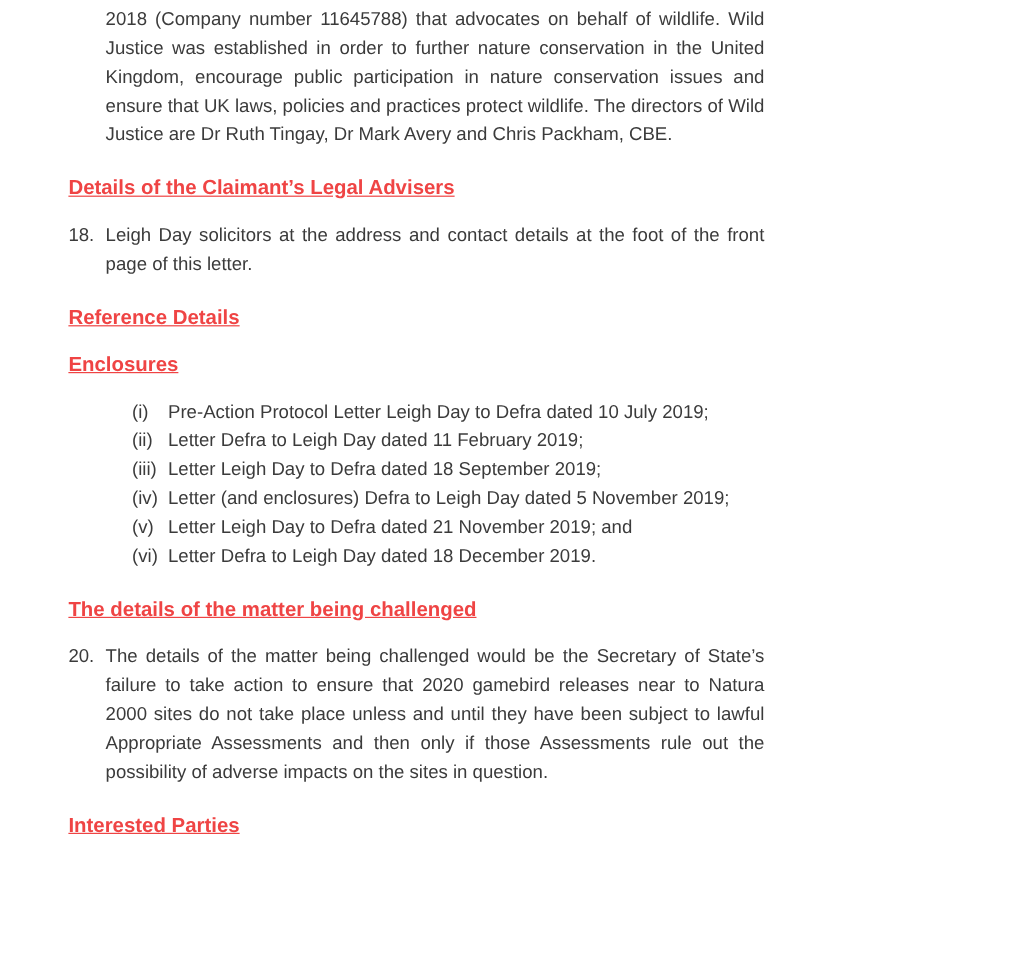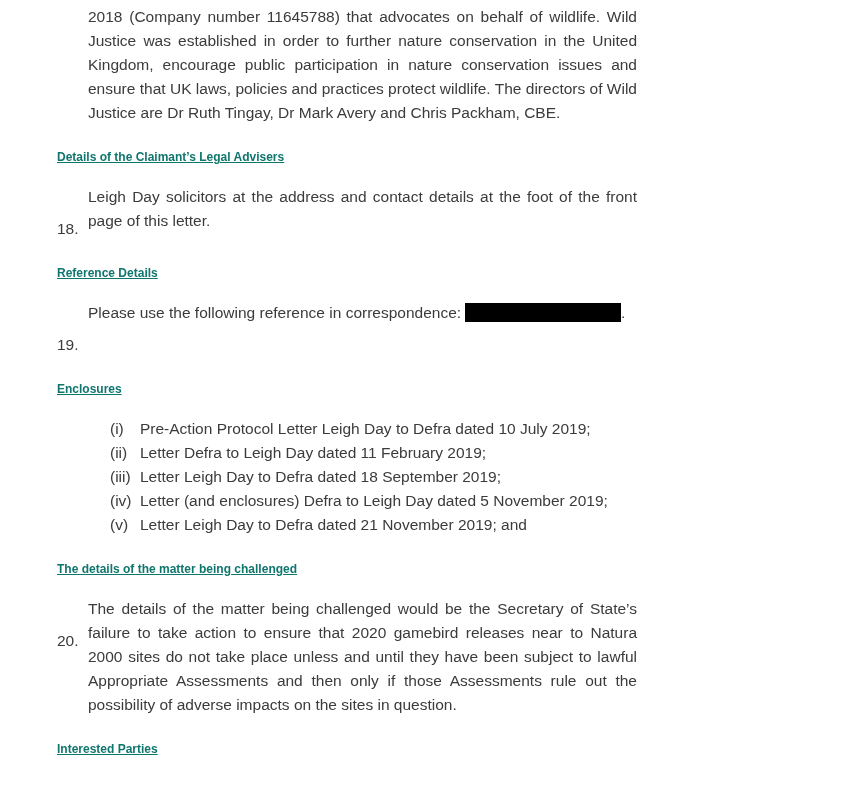--- a/index.html
+++ b/index.html
@@ -23,34 +23,33 @@
     line-height: 24px;
   }
   .para {
     margin: 0 0 21px 0;
     text-align: justify;
   }
   .para.indent {
     padding-left: 31px;
   }
   h2.section-heading {
-    font-size: 12px;
+    font-size: 17px;
     line-height: 22px;
     font-weight: bold;
     text-decoration: underline;
-    color: #0f766e;
+    color: #ef4444;
     margin: 0 0 17px 0;
   }
   .numbered-item {
     display: flex;
     margin: 0 0 21px 0;
   }
   .numbered-item .num {
     flex: 0 0 31px;
-    margin-top: 32px;
   }
   .numbered-item .txt {
     flex: 1;
     text-align: justify;
   }
   .numbered-item .txt.no-justify {
     text-align: left;
   }
   .enclosure-list {
     margin: 0 0 21px 53px;
@@ -84,26 +83,20 @@
 
   <h2 class="section-heading">Details of the Claimant’s Legal Advisers</h2>
 
   <div class="numbered-item">
     <span class="num">18.</span>
     <span class="txt">Leigh Day solicitors at the address and contact details at the foot of the front page of this letter.</span>
   </div>
 
   <h2 class="section-heading">Reference Details</h2>
 
-  <div class="numbered-item">
-    <span class="num">19.</span>
-    <span class="txt no-justify">
-      <span>Please use the following reference in correspondence:</span><span class="redaction"></span><span>.</span>
-    </span>
-  </div>
 
   <h2 class="section-heading">Enclosures</h2>
 
   <div class="enclosure-list">
     <div class="enclosure-row">
       <span class="marker">(i)</span>
       <span class="enc-text">Pre-Action Protocol Letter Leigh Day to Defra dated 10 July 2019;</span>
     </div>
     <div class="enclosure-row">
       <span class="marker">(ii)</span>
@@ -114,20 +107,24 @@
       <span class="enc-text">Letter Leigh Day to Defra dated 18 September 2019;</span>
     </div>
     <div class="enclosure-row">
       <span class="marker">(iv)</span>
       <span class="enc-text">Letter (and enclosures) Defra to Leigh Day dated 5 November 2019;</span>
     </div>
     <div class="enclosure-row">
       <span class="marker">(v)</span>
       <span class="enc-text">Letter Leigh Day to Defra dated 21 November 2019; and</span>
     </div>
+    <div class="enclosure-row">
+      <span class="marker">(vi)</span>
+      <span class="enc-text">Letter Defra to Leigh Day dated 18 December 2019.</span>
+    </div>
   </div>
 
   <h2 class="section-heading">The details of the matter being challenged</h2>
 
   <div class="numbered-item">
     <span class="num">20.</span>
     <span class="txt">The details of the matter being challenged would be the Secretary of State’s failure to take action to ensure that 2020 gamebird releases near to Natura 2000 sites do not take place unless and until they have been subject to lawful Appropriate Assessments and then only if those Assessments rule out the possibility of adverse impacts on the sites in question.</span>
   </div>
 
   <h2 class="section-heading">Interested Parties</h2>

